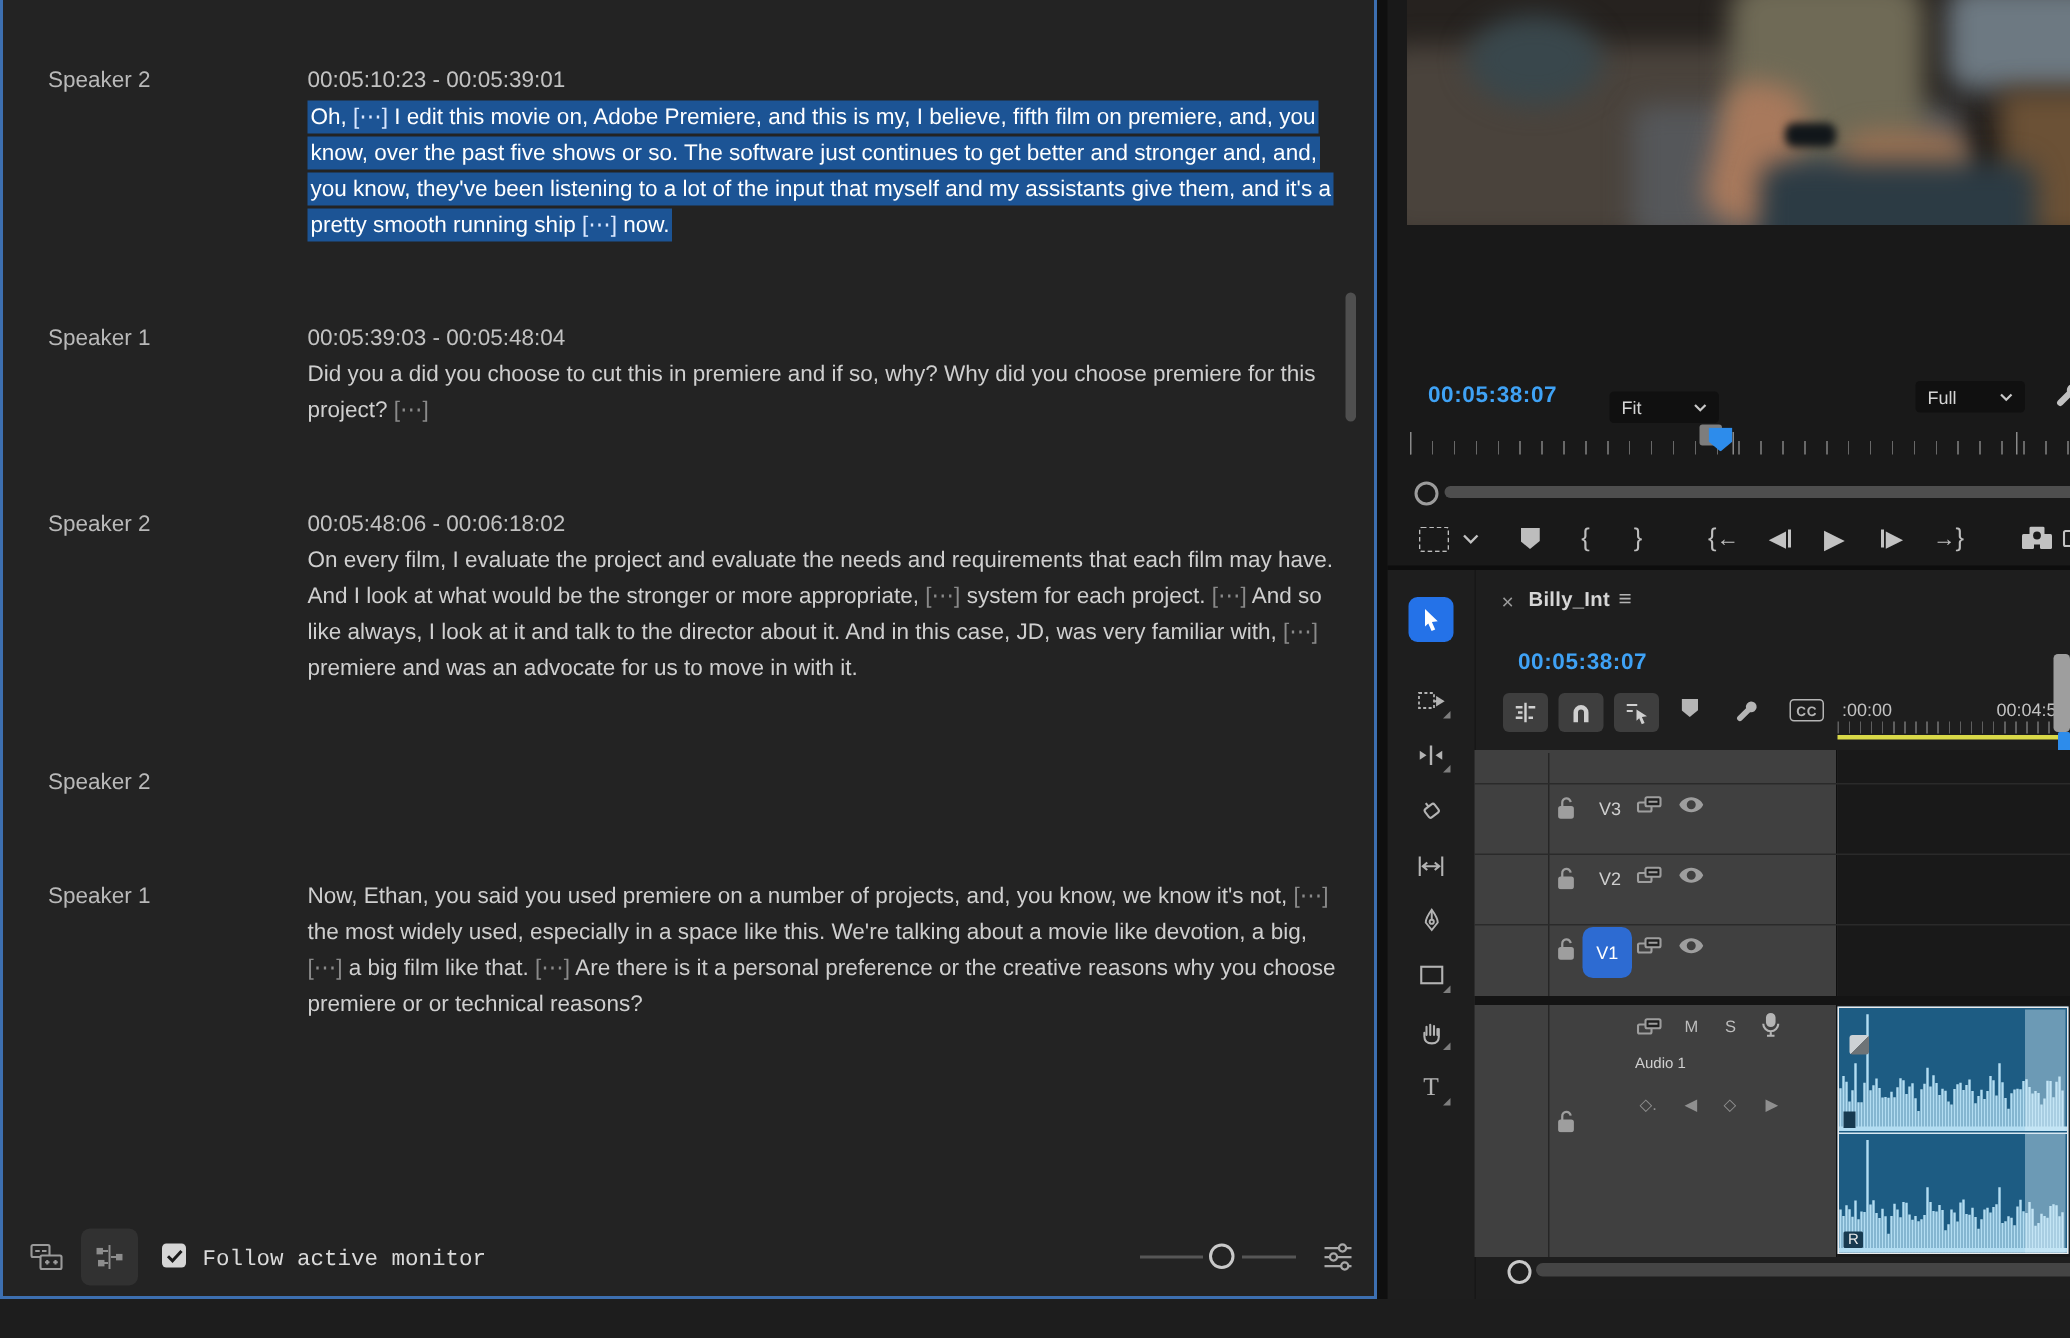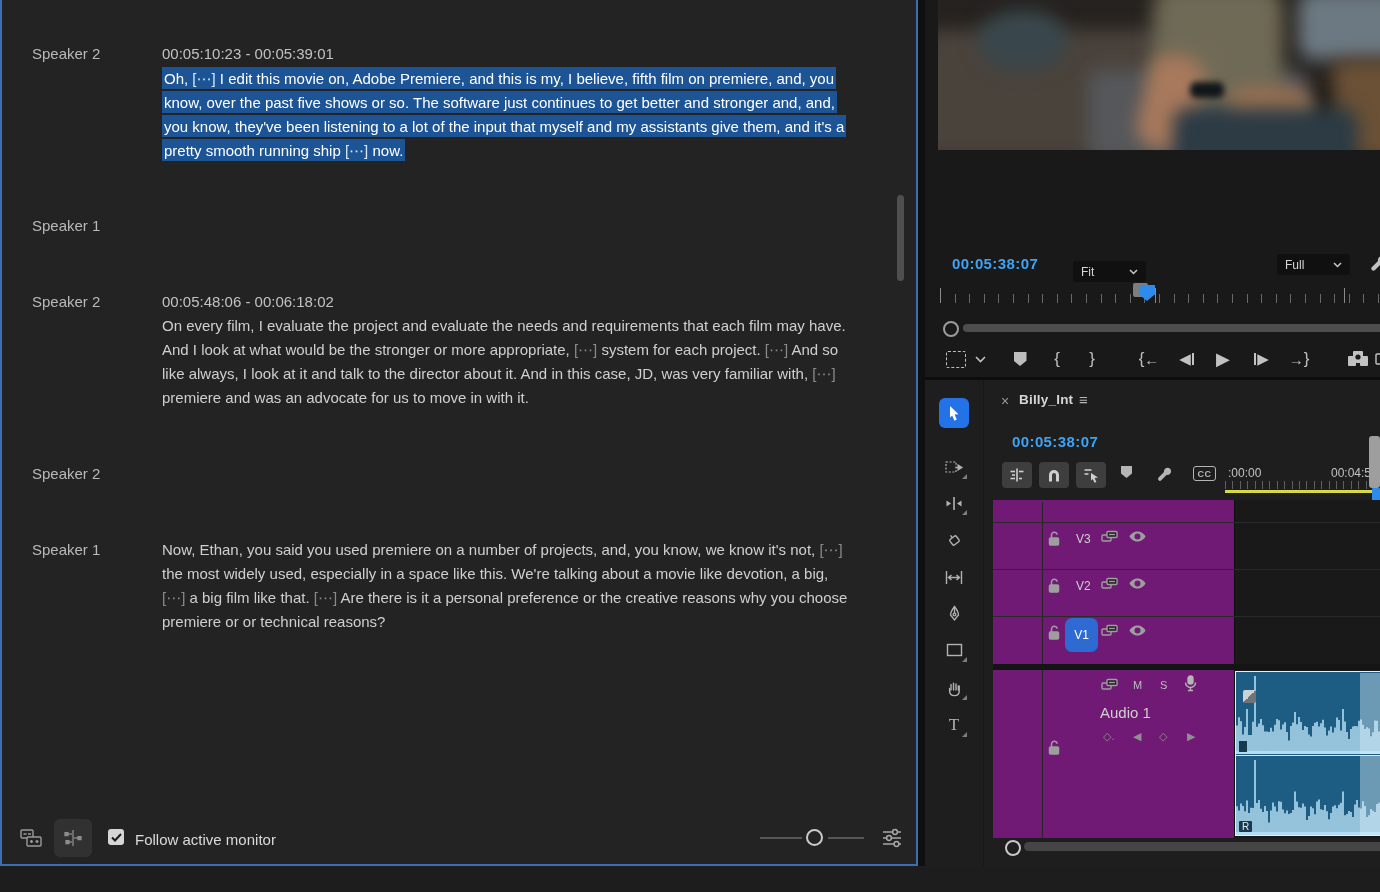--- a/index.html
+++ b/index.html
@@ -7,37 +7,37 @@
          background:#1d1d1d;font-family:"Liberation Sans",sans-serif;
          -webkit-font-smoothing:antialiased;color:#ccc;}
   .abs{position:absolute;}
   svg{display:block;}
 
   
   #transcript{left:0;top:-2px;width:918px;height:868px;background:#232323;
               border:2px solid #3d6fb0;border-top:none;box-sizing:border-box;}
   #segments{position:absolute;left:0;top:0;right:20px;bottom:52px;padding-top:44px;overflow:hidden;}
   .seg{display:flex;margin-bottom:52px;}
-  .seg .spk{width:160px;padding-left:30px;box-sizing:border-box;flex:none;
+  .seg .spk{width:203px;padding-left:30px;box-sizing:border-box;flex:none;
             font-size:15px;color:#b9b9b9;line-height:24px;}
   .seg .body{width:688px;font-size:15px;line-height:24px;color:#cfcfcf;}
   .seg .time{color:#c2c2c2;line-height:24px;}
   .seg .txt{color:#cfcfcf;}
   .ell{color:#8a8a8a;}
   .seg.selected .txt .hl{background:#1c5495;color:#ffffff;padding:2.5px 2px;
         -webkit-box-decoration-break:clone;box-decoration-break:clone;}
   .seg.selected .hl .ell{color:#d9e7ff;}
   #t-scroll{right:12px;top:197px;width:7px;height:86px;background:#4f4f4f;border-radius:4px;}
   #t-footer{left:0;right:0;bottom:0;height:52px;}
   #t-footer .ic{position:absolute;top:50%;transform:translateY(-50%);}
   .iconbox{width:38px;height:38px;background:#313131;border-radius:6px;
            display:flex;align-items:center;justify-content:center;}
   #follow-check{left:106px;top:17px;width:16px;height:16px;background:#d6d6d6;border-radius:3px;
                 display:flex;align-items:center;justify-content:center;}
-  #follow-label{left:133px;top:19px;font-size:15px;color:#dadada;}
+  #follow-label{left:133px;top:19px;font-size:15px;color:#dadada;font-family:Liberation Mono, monospace;}
   .sl-line{top:25px;height:2px;background:#565656;}
   #sl-knob{left:804px;top:17px;width:13px;height:13px;border:2.5px solid #c9c9c9;
            border-radius:50%;background:#232323;}
 
   
   #monitor{left:925px;top:0;width:455px;height:378px;background:#191919;overflow:hidden;}
   #video{left:13px;top:0;width:442px;height:150px;background:#26221f;overflow:hidden;}
   #video .b{position:absolute;filter:blur(9px);}
   #mon-tc{left:27px;top:255px;font-size:15px;font-weight:bold;color:#3fa2f5;letter-spacing:.4px;}
   .dd{height:21px;background:#101010;border-radius:3px;display:flex;align-items:center;
@@ -77,21 +77,21 @@
           display:flex;align-items:center;justify-content:center;color:#d0d0d0;}
   .flatbtn{position:absolute;display:flex;align-items:center;justify-content:flex-end;color:#b5b5b5;}
   #cc-btn{border:1.5px solid #b5b5b5;border-radius:3px;width:21px;height:13px;
           font-size:9px;font-weight:bold;letter-spacing:.5px;color:#b5b5b5;}
   .rlabel{position:absolute;top:86px;font-size:12px;color:#c3c3c3;}
   #tl-ticks{left:300px;top:101px;width:155px;height:8px;
             background:repeating-linear-gradient(to right,#5f5f5f 0 1px,transparent 1px 7.4px);}
   #workarea{left:300px;top:110px;width:155px;height:3px;background:#d9d948;}
   #vscroll{left:444px;top:56px;width:11px;height:52px;background:#9e9e9e;border-radius:3px;}
   #tl-ph{left:447px;top:108px;width:8px;height:16px;background:#2d8ceb;border-radius:1px;}
-  #trackarea{left:68px;top:120px;right:0;height:338px;background:#701a75;}
+  #trackarea{left:58px;top:120px;right:0;height:338px;background:#404040;}
   #lane{position:absolute;left:242px;top:0;width:155px;height:338px;background:#191919;}
   .rowline{position:absolute;left:0;right:0;height:1px;background:#2a2a2a;}
   .avgap{position:absolute;left:0;right:0;top:164px;height:6px;background:#141414;}
   .hdivider{position:absolute;left:241px;top:0;width:1px;height:338px;background:#0f0f0f;}
   .pdivider{position:absolute;left:49px;top:2px;width:1px;height:336px;background:#262626;}
   .tlabel{position:absolute;font-size:12px;color:#cfcfcf;}
   .pill{position:absolute;background:#2d6bd2;border-radius:7px;color:#fff;font-size:12px;
         display:flex;align-items:center;justify-content:center;}
   .tico{position:absolute;color:#9e9e9e;}
   .msico{position:absolute;font-size:11px;color:#bdbdbd;}
@@ -130,20 +130,24 @@
     <div id="segments">
         <div class="seg selected">
           <div class="spk">Speaker 2</div>
           <div class="body">
             <div class="time">00:05:10:23 - 00:05:39:01</div>
             <div class="txt"><span class="hl">Oh, <span class="ell">[⋯]</span> I edit this movie on, Adobe Premiere, and this is my, I believe, fifth film on premiere, and, you know, over the past five shows or so. The software just continues to get better and stronger and, and, you know, they've been listening to a lot of the input that myself and my assistants give them, and it's a pretty smooth running ship <span class="ell">[⋯]</span> now.</span></div>
           </div>
         </div>
         <div class="seg">
           <div class="spk">Speaker 1</div>
+          <div class="body">
+            <div class="time">00:05:39:03 - 00:05:48:04</div>
+            <div class="txt">Did you a did you choose to cut this in premiere and if so, why? Why did you choose premiere for this project? <span class="ell">[⋯]</span></div>
+          </div>
         </div>
         <div class="seg">
           <div class="spk">Speaker 2</div>
           <div class="body">
             <div class="time">00:05:48:06 - 00:06:18:02</div>
             <div class="txt">On every film, I evaluate the project and evaluate the needs and requirements that each film may have. And I look at what would be the stronger or more appropriate, <span class="ell">[⋯]</span> system for each project. <span class="ell">[⋯]</span> And so like always, I look at it and talk to the director about it. And in this case, JD, was very familiar with, <span class="ell">[⋯]</span> premiere and was an advocate for us to move in with it.</div>
           </div>
         </div>
         <div class="seg">
           <div class="spk">Speaker 2</div>
@@ -489,21 +493,21 @@
           </svg>
         </span>
       <span class="msico" style="left:140px;top:179px">M</span>
       <span class="msico" style="left:167px;top:179px">S</span>
       <span class="tico" style="left:191px;top:175px">
         <svg width="13" height="17" viewBox="0 0 13 17" stroke="#b5b5b5" fill="none" stroke-width="1.4">
           <rect x="4" y="1" width="5" height="8" rx="2.5" fill="#b5b5b5"></rect>
           <path d="M1.5,7.5 a5,5 0 0 0 10,0 M6.5,12.5 v3 M4,15.5 h5"></path>
           </svg>
         </span>
-      <span class="tlabel" style="left:107px;top:204px;font-size:15px">Audio 1</span>
+      <span class="tlabel" style="left:107px;top:204px;font-size:10px">Audio 1</span>
       <span class="kf" style="left:110px;top:230px">◇.</span>
       <span class="kf" style="left:140px;top:230px">◀</span>
       <span class="kf" style="left:166px;top:230px">◇</span>
       <span class="kf" style="left:194px;top:230px">▶</span>
 
       <div id="aclip">
         <svg id="wave1" class="abs" style="left:0;top:0" width="152" height="82" viewBox="0 0 152 82">
             <rect x="0" y="79" width="152" height="3" fill="#b3ddf2"></rect>
             <path d="M1,82 V53.5 M3,82 V45.3 M5,82 V49.2 M7,82 V62.4 M9,82 V54.9 M11,82 V36.9 M13,82 V62.9 M15,82 V62.9 M17,82 V49.8 M19,82 V4.1 M21,82 V54.8 M23,82 V51.5 M25,82 V47.0 M27,82 V53.3 M29,82 V59.6 M31,82 V59.4 M33,82 V59.9 M35,82 V55.8 M37,82 V59.5 M39,82 V52.8 M41,82 V46.9 M43,82 V48.2 M45,82 V57.4 M47,82 V52.4 M49,82 V50.2 M51,82 V60.1 M53,82 V68.6 M55,82 V54.1 M57,82 V50.5 M59,82 V39.9 M61,82 V52.3 M63,82 V44.9 M65,82 V50.0 M67,82 V58.0 M69,82 V53.9 M71,82 V55.1 M73,82 V62.4 M75,82 V64.4 M77,82 V54.0 M79,82 V50.8 M81,82 V49.8 M83,82 V54.6 M85,82 V51.3 M87,82 V47.7 M89,82 V55.4 M91,82 V63.5 M93,82 V58.6 M95,82 V54.5 M97,82 V60.6 M99,82 V55.4 M101,82 V45.4 M103,82 V48.1 M105,82 V58.4 M107,82 V36.9 M109,82 V49.5 M111,82 V60.0 M113,82 V67.1 M115,82 V56.9 M117,82 V54.4 M119,82 V53.9 M121,82 V54.2 M123,82 V48.7 M125,82 V47.5 M127,82 V52.7 M129,82 V57.0 M131,82 V55.3 M133,82 V56.6 M135,82 V64.3 M137,82 V60.3 M139,82 V48.5 M141,82 V48.7 M143,82 V59.5 M145,82 V49.2 M147,82 V45.7 M149,82 V55.0 " stroke="#b3ddf2" stroke-width="1.6" fill="none"></path>
           </svg>

